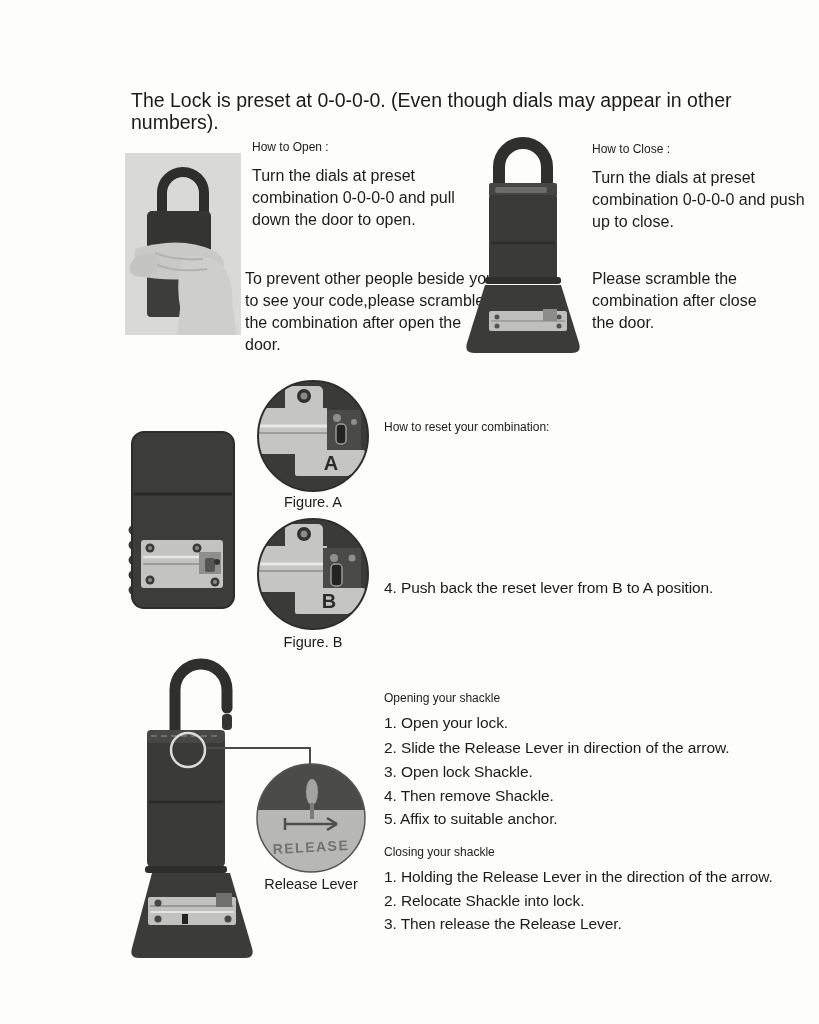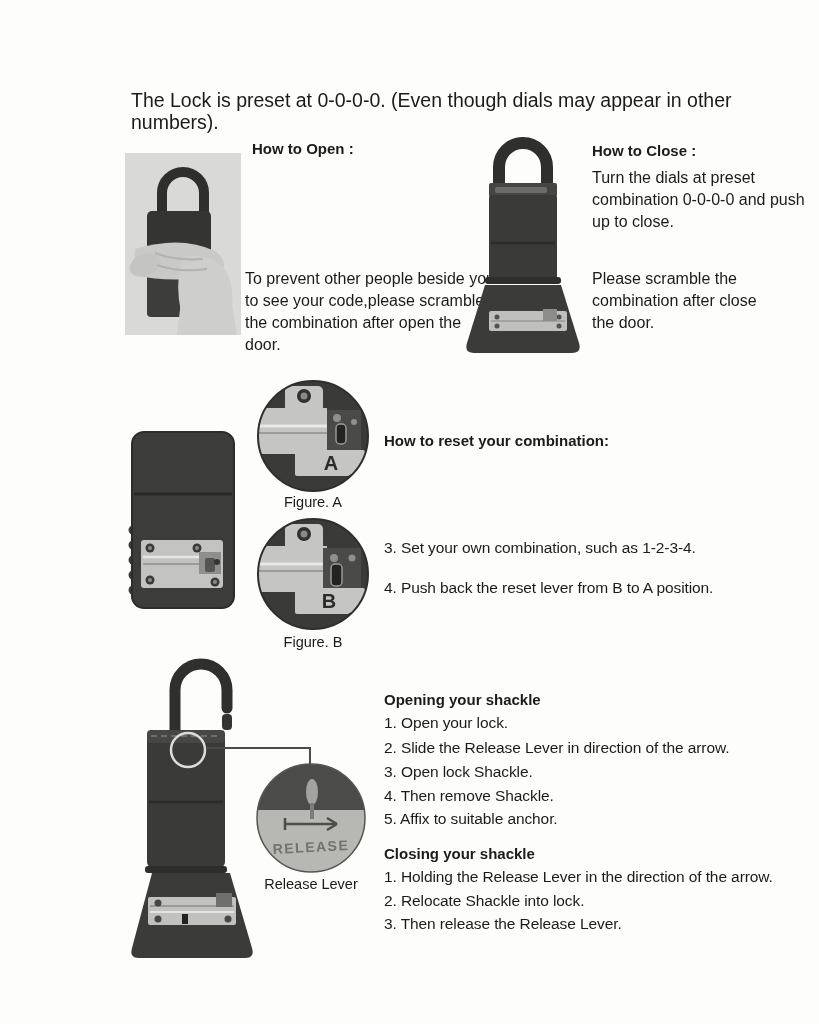--- a/index.html
+++ b/index.html
@@ -12,21 +12,21 @@
   .banner {
     display:flex; align-items:center; justify-content:center;
     background:#4d4d4b; border:2px solid #3a3a38; border-radius:21px;
     box-shadow:0 0 0 1px #6a6a68 inset;
   }
   .banner span {
     color:#ffffff; font-weight:bold; font-size:24px; letter-spacing:.4px;
     white-space:nowrap; text-shadow:0 0 1px #2e2e2c;
   }
   .intro { font-size:19.5px; line-height:22px; }
-  .h { font-weight:bold; font-size:15px; white-space:nowrap; }
+  .h { font-weight:normal; font-size:12px; white-space:nowrap; }
   .p { font-size:16px; line-height:22px; }
   .step { font-size:15.5px; letter-spacing:-0.1px; white-space:nowrap; }
   .cap { font-size:14.5px; text-align:center; }
 </style>
 </head>
 <body>
 
 <div class="page">
 
 
@@ -39,20 +39,21 @@
     <rect x="22" y="106" width="62" height="58" rx="4" fill="#3d3d3b"></rect>
     <path d="M10,96 q46,-14 80,2 q13,9 7,22 q-42,12 -88,2 z" fill="#c9c9c7"></path>
     <path d="M58,104 q42,-6 48,28 q6,32 -14,50 l-28,0 q-18,-40 -6,-78 z" fill="#cecfcc"></path>
     <path d="M56,148 q34,12 50,-4 l6,38 -60,0 z" fill="#cecfcc"></path>
     <ellipse cx="20" cy="112" rx="16" ry="11" fill="#c4c4c2" transform="rotate(-22 20 112)"></ellipse>
     <path d="M30,100 q20,8 48,6" stroke="#b2b2b0" stroke-width="2" fill="none"></path>
     <path d="M32,112 q22,8 50,4" stroke="#b2b2b0" stroke-width="2" fill="none"></path>
   </svg>
 
   <div class="abs h" style="left:252px; top:140px;">How to Open :</div>
+  <div class="abs p" style="left:252px; top:165px; width:222px;">Turn the dials at preset combination 0-0-0-0 and pull down the door to open.</div>
   <div class="abs p" style="left:245px; top:268px; width:250px;">To prevent other people beside you to see your code,please scramble the combination after open the door.</div>
 
   <svg class="abs" style="left:455px; top:131px;" width="136" height="226" viewBox="0 0 136 226">
     <path d="M44,58 V36 a24,24 0 0 1 48,0 V58" fill="none" stroke="#2f2f2d" stroke-width="12" stroke-linecap="round"></path>
     <rect x="34" y="52" width="68" height="14" rx="2" fill="#454543"></rect>
     <rect x="40" y="56" width="52" height="6" rx="2" fill="#6b6b69"></rect>
     <rect x="34" y="64" width="68" height="84" rx="3" fill="#3a3a38"></rect>
     <line x1="36" y1="112" x2="100" y2="112" stroke="#2c2c2a" stroke-width="2.5"></line>
     <rect x="30" y="146" width="76" height="7" rx="3" fill="#2e2e2c"></rect>
     <path d="M30,154 L106,154 L124,212 Q127,222 117,222 L19,222 Q9,222 12,212 Z" fill="#3b3b39"></path>
@@ -140,22 +141,21 @@
       <rect x="74" y="46" width="11" height="22" rx="4" fill="#232321" stroke="#9a9a98" stroke-width="1.5"></rect>
       <rect x="38" y="70" width="70" height="26" rx="2" fill="#c5c5c3"></rect>
       <text x="72" y="90" text-anchor="middle" font-family="Liberation Sans, sans-serif" font-size="20" font-weight="bold" fill="#2c2c2a">B</text>
       <circle cx="96" cy="101" r="7" fill="#31312f"></circle>
         <circle cx="96" cy="101" r="3.5" fill="#8a8a88"></circle>
     </g>
     <circle cx="56" cy="56" r="55" fill="none" stroke="#2e2e2c" stroke-width="2"></circle>
   </svg>
   <div class="abs cap" style="left:257px; top:634px; width:112px;">Figure. B</div>
 
-  <div class="abs h" style="left:384px; top:432px;">How to reset your combination:</div>
-  <div class="abs step" style="left:384px; top:539px;">3. Set your own combination, such as 1-2-3-4.</div>
+  <div class="abs h" style="left:384px; top:420px;">How to reset your combination:</div>
   <div class="abs step" style="left:384px; top:579px;">4. Push back the reset lever from B to A position.</div>
 
   <svg class="abs" style="left:118px; top:652px;" width="150" height="308" viewBox="0 0 150 308">
     <path d="M57,80 V38 a26,26 0 0 1 52,0 V56" fill="none" stroke="#2f2f2d" stroke-width="11" stroke-linecap="round"></path>
     <rect x="104" y="62" width="10" height="16" rx="4" fill="#343432"></rect>
     <rect x="29" y="78" width="78" height="138" rx="6" fill="#3a3a38"></rect>
     <rect x="29" y="78" width="78" height="13" rx="4" fill="#474745"></rect>
     <line x1="33" y1="84" x2="103" y2="84" stroke="#6e6e6c" stroke-width="2" stroke-dasharray="6 4"></line>
     <circle cx="70" cy="98" r="17" fill="none" stroke="#dcdcda" stroke-width="2.5"></circle>
     <line x1="31" y1="150" x2="105" y2="150" stroke="#2b2b29" stroke-width="2.5"></line>

